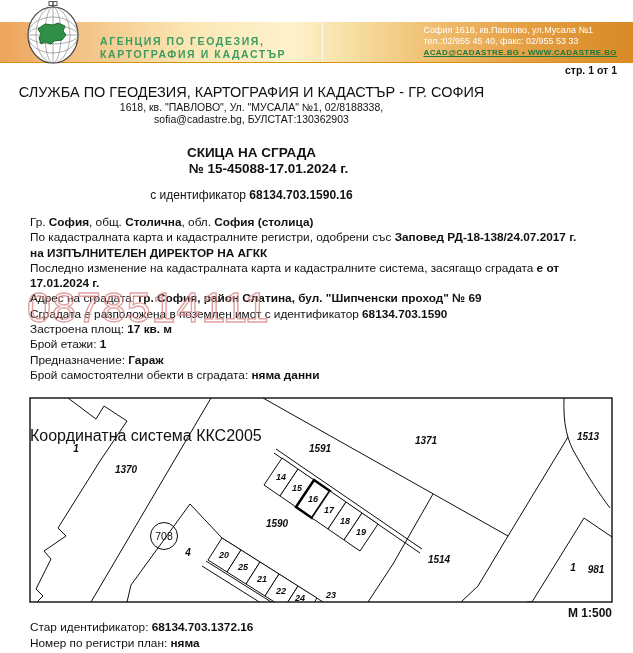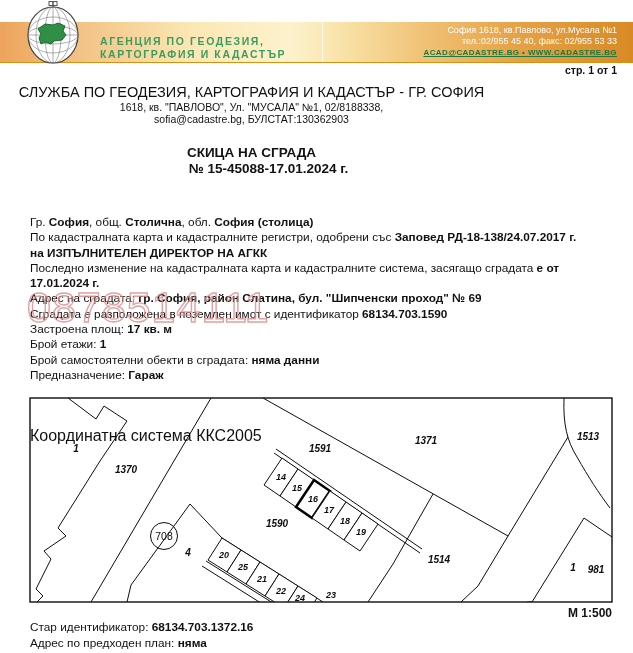--- a/index.html
+++ b/index.html
@@ -14,21 +14,21 @@
     background:linear-gradient(to right,#eda45c 0%,#f3c184 12%,#fbe7b4 30%,#fdf2cd 46%,#f8e0a4 55%,#f0bf72 68%,#e5a145 82%,#d88a25 100%);
     border-bottom:1px solid #d9920f;
   }
   .band-sep{position:absolute; left:322px; top:0; width:1px; height:40px; background:rgba(255,255,255,.75);}
   .logo{position:absolute; left:24px; top:1px; width:58px; height:64px; z-index:3;}
   .agency-name{
     position:absolute; left:100px; top:35px; z-index:2;
     color:#3c9c60; font-weight:bold; font-size:10.5px; letter-spacing:1.6px; line-height:13px;
   }
   .contact{
-    position:absolute; right:16px; top:25px; z-index:2; text-align:right;
+    position:absolute; right:16px; top:25px; z-index:2; text-align:left;
     color:#ffffff; font-size:9px; line-height:11px;
   }
   .contact .mail{color:#1c7a40; font-weight:bold; font-size:8px; letter-spacing:.4px;text-decoration:underline;}
   .page-ind{position:absolute; right:16px; top:64px; font-size:10.5px; font-weight:bold;}
   
   .ctr{position:absolute; left:0; width:503px; text-align:center;}
   .office-title{top:84px; font-size:14.5px;}
   .office-addr{top:101px; font-size:10.5px;}
   .office-mail{top:113px; font-size:10.5px;}
   .doc-title{top:145px; font-size:13.5px; font-weight:bold;}
@@ -93,33 +93,34 @@
   </div>
 
   <div class="page-ind">стр. 1 от 1</div>
 
   <div class="ctr office-title">СЛУЖБА ПО ГЕОДЕЗИЯ, КАРТОГРАФИЯ И КАДАСТЪР - ГР. СОФИЯ</div>
   <div class="ctr office-addr">1618, кв. "ПАВЛОВО", Ул. "МУСАЛА" №1, 02/8188338,</div>
   <div class="ctr office-mail">sofia@cadastre.bg, БУЛСТАТ:130362903</div>
 
   <div class="ctr doc-title">СКИЦА НА СГРАДА</div>
   <div class="ctr doc-num">№ 15-45088-17.01.2024 г.</div>
+  <div class="ctr doc-id"><span>с идентификатор </span><span class="b">68134.703.1590.16</span></div>
 
   <div class="info">
     <div class="info-line"><span>Гр. </span><span class="b">София</span><span>, общ. </span><span class="b">Столична</span><span>, обл. </span><span class="b">София (столица)</span></div>
     <div class="info-line"><span>По кадастралната карта и кадастралните регистри, одобрени със </span><span class="b">Заповед РД-18-138/24.07.2017 г.</span></div>
     <div class="info-line"><span class="b">на ИЗПЪЛНИТЕЛЕН ДИРЕКТОР НА АГКК</span></div>
     <div class="info-line"><span>Последно изменение на кадастралната карта и кадастралните система, засягащо сградата </span><span class="b">е от</span></div>
     <div class="info-line"><span class="b">17.01.2024 г.</span></div>
     <div class="info-line"><span>Адрес на сградата: </span><span class="b">гр. София, район Слатина, бул. "Шипченски проход" № 69</span></div>
     <div class="info-line"><span>Сградата е разположена в поземлен имот с идентификатор </span><span class="b">68134.703.1590</span></div>
     <div class="info-line"><span>Застроена площ: </span><span class="b">17 кв. м</span></div>
     <div class="info-line"><span>Брой етажи: </span><span class="b">1</span></div>
+    <div class="info-line"><span>Предназначение: </span><span class="b">Гараж</span></div>
     <div class="info-line"><span>Брой самостоятелни обекти в сградата: </span><span class="b">няма данни</span></div>
-    <div class="info-line"><span>Предназначение: </span><span class="b">Гараж</span></div>
   </div>
 
   <div class="watermark">0878514111</div>
 
   <div class="coordsys">Координатна система ККС2005</div>
 
   <svg id="map-svg" viewBox="0 0 633 653">
     <defs>
         <clipPath id="mapclip">
           <rect x="30" y="398" width="582" height="204"></rect>
@@ -193,16 +194,16 @@
         <text x="331" y="598" text-anchor="middle" class="blabel">23</text>
         <text x="164" y="540" text-anchor="middle" class="nlabel">708</text>
       </g>
     <rect class="frame" x="30" y="398" width="582" height="204"></rect>
   </svg>
 
   <div class="map-scale">М 1:500</div>
 
   <div class="footer">
     <div class="info-line"><span>Стар идентификатор: </span><span class="b">68134.703.1372.16</span></div>
-    <div class="info-line"><span>Адрес по предходен план: </span><span class="b">няма</span></div>
+    <div class="info-line"><span>Номер по регистри план: </span><span class="b">няма</span></div>
   </div>
 
 </div>
 
 </body></html>

